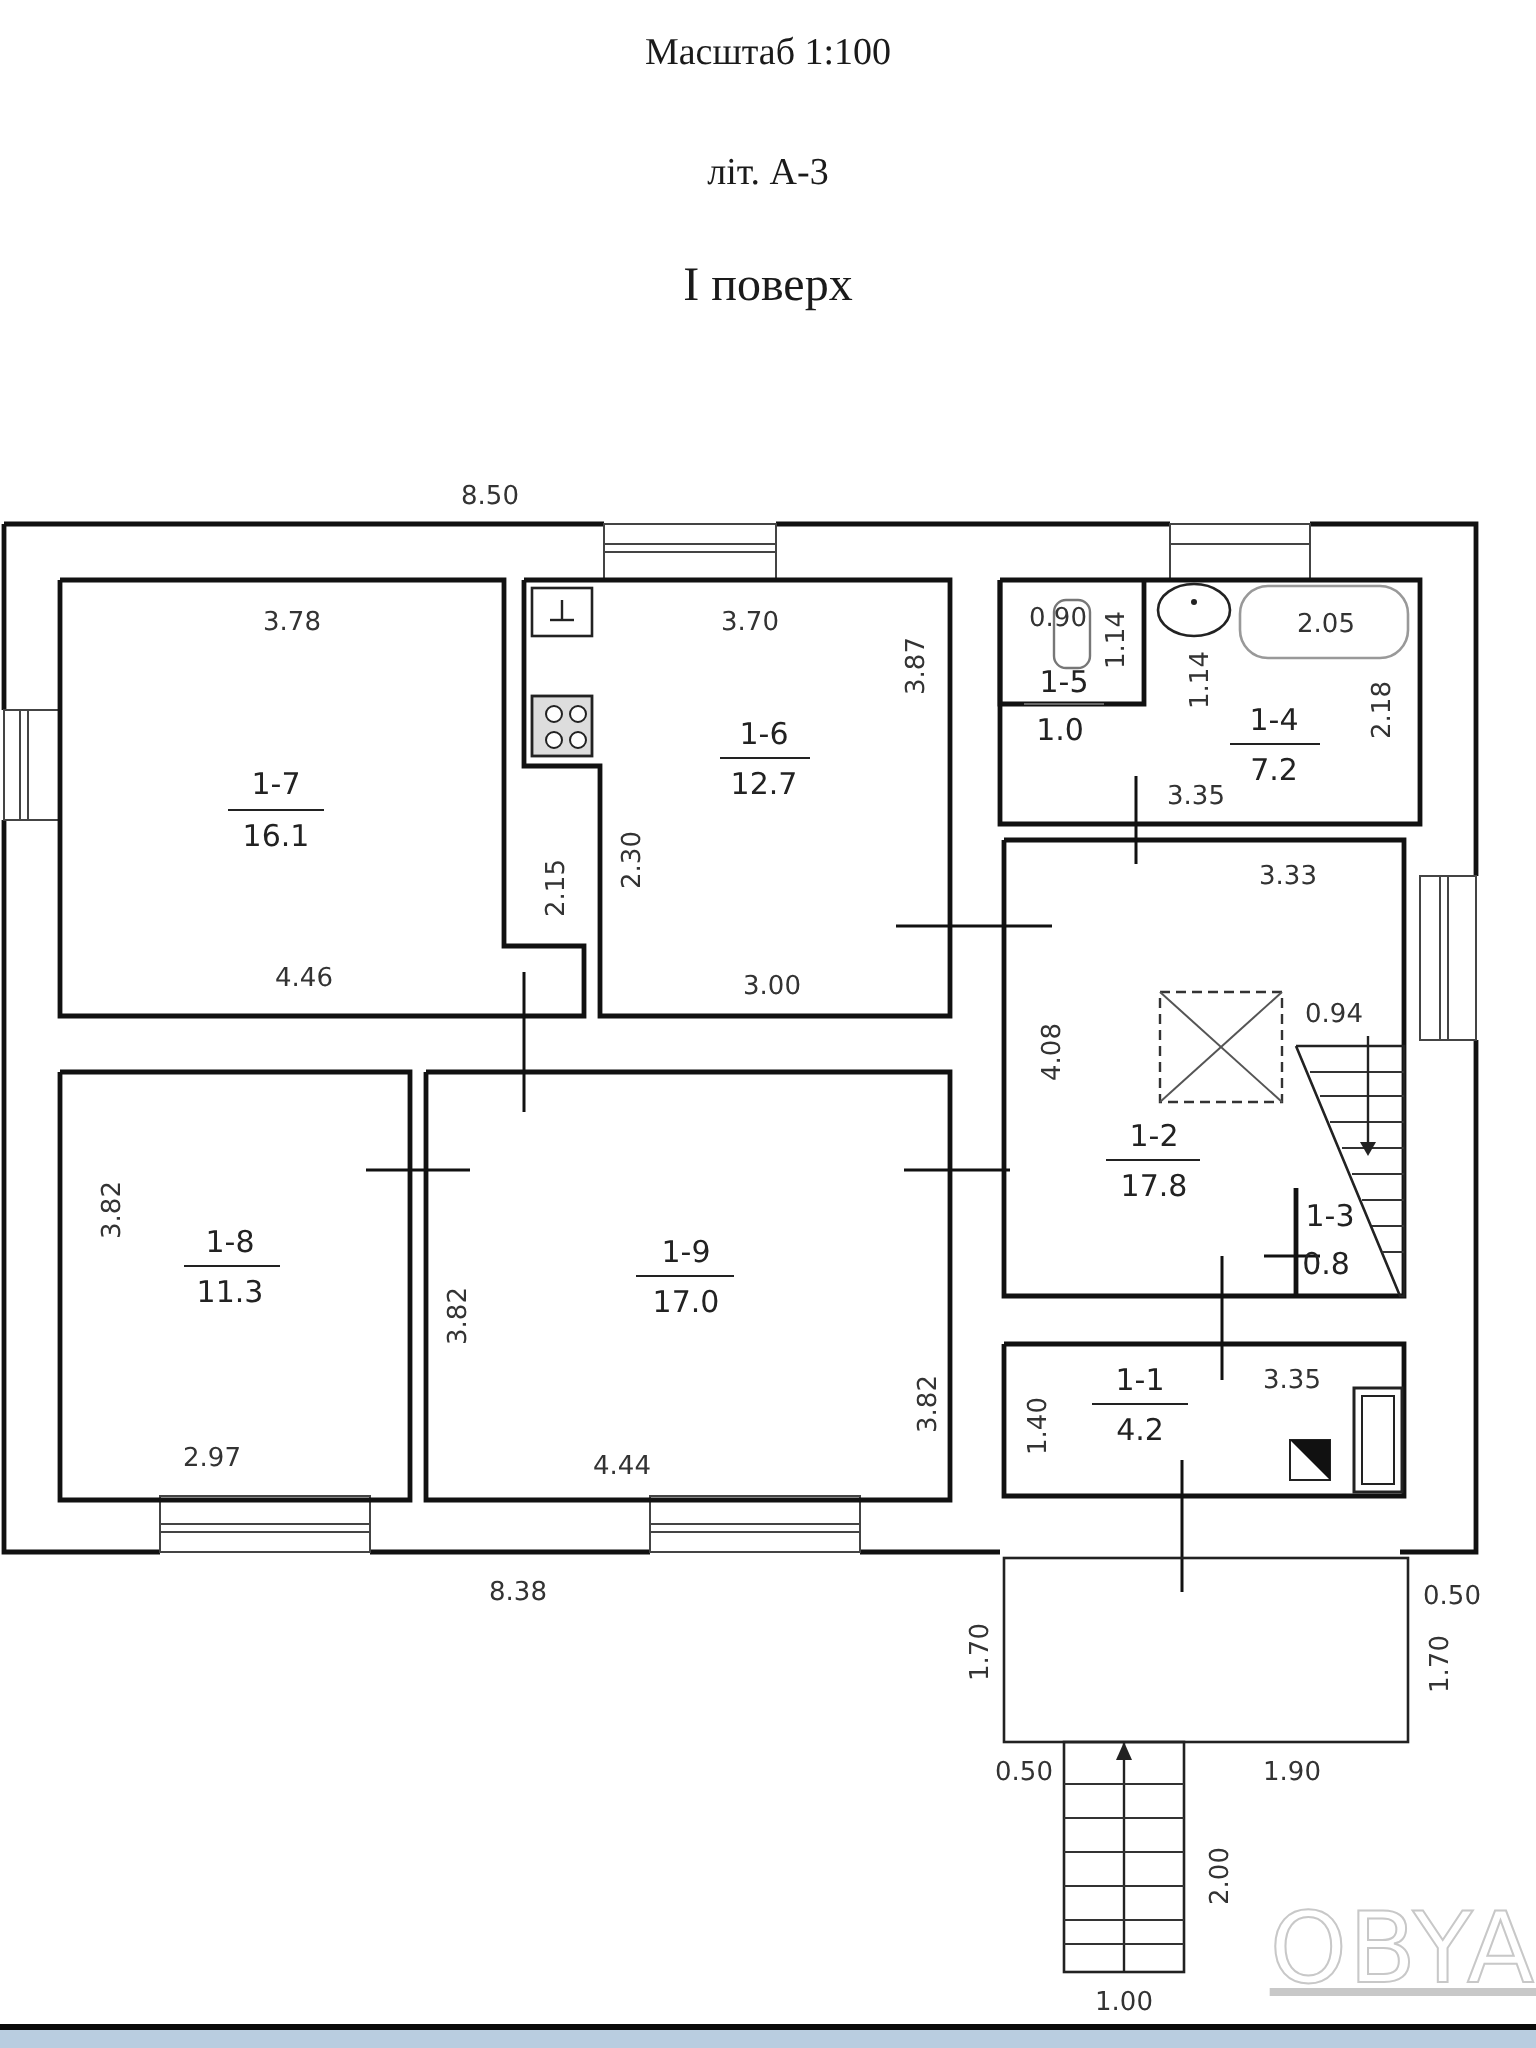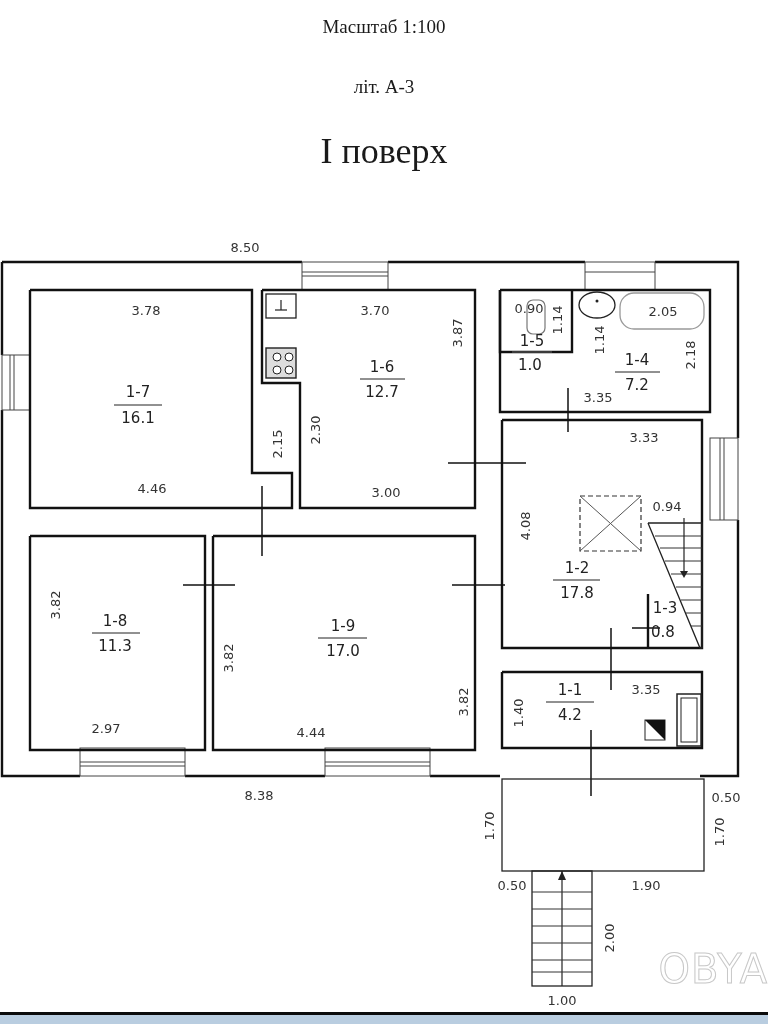--- a/index.html
+++ b/index.html
@@ -1,28 +1,28 @@
 <!DOCTYPE html>
 <html><head>
 <meta charset="utf-8">
 <style>
   html,body{margin:0;padding:0;background:#ffffff;}
   body{width:768px;height:1024px;position:relative;overflow:hidden;font-family:"DejaVu Sans",sans-serif;color:#222;}
   .title{position:absolute;left:0;width:768px;text-align:center;font-family:"Liberation Serif","DejaVu Serif",serif;color:#1a1a1a;}
   #t1{top:16px;font-size:19px;}
   #t2{top:76px;font-size:19px;}
-  #t3{top:130px;font-size:36px;}
+  #t3{top:130px;font-size:24px;}
   svg{position:absolute;left:0;top:0;}
   .dim{font-family:"DejaVu Sans",sans-serif;font-size:13px;fill:#333;}
   .lbl{font-family:"DejaVu Sans",sans-serif;font-size:15px;fill:#222;}
   .wall{fill:none;stroke:#111;stroke-width:2.4;}
   .thin{fill:none;stroke:#222;stroke-width:1.3;}
   .win{fill:#fff;stroke:#444;stroke-width:1;}
   #bottombar{position:absolute;left:0;top:1012px;width:768px;height:12px;background:linear-gradient(#0b0b0b 0 3px,#b9cde0 3px 12px);}
-  #watermark{position:absolute;right:0;top:946px;font-family:"DejaVu Sans",sans-serif;font-size:40px;color:transparent;-webkit-text-stroke:1px #c8c8c8;letter-spacing:1px;}
+  #watermark{position:absolute;right:0;top:946px;font-family:"DejaVu Sans",sans-serif;font-size:49px;color:transparent;-webkit-text-stroke:1px #c8c8c8;letter-spacing:1px;text-decoration:underline;}
 </style>
 </head>
 <body>
 
 <div class="title" id="t1">Масштаб 1:100</div>
 <div class="title" id="t2">літ. А-3</div>
 <div class="title" id="t3">I поверх</div>
 
 <svg width="768" height="1024" viewBox="0 0 768 1024">
 

